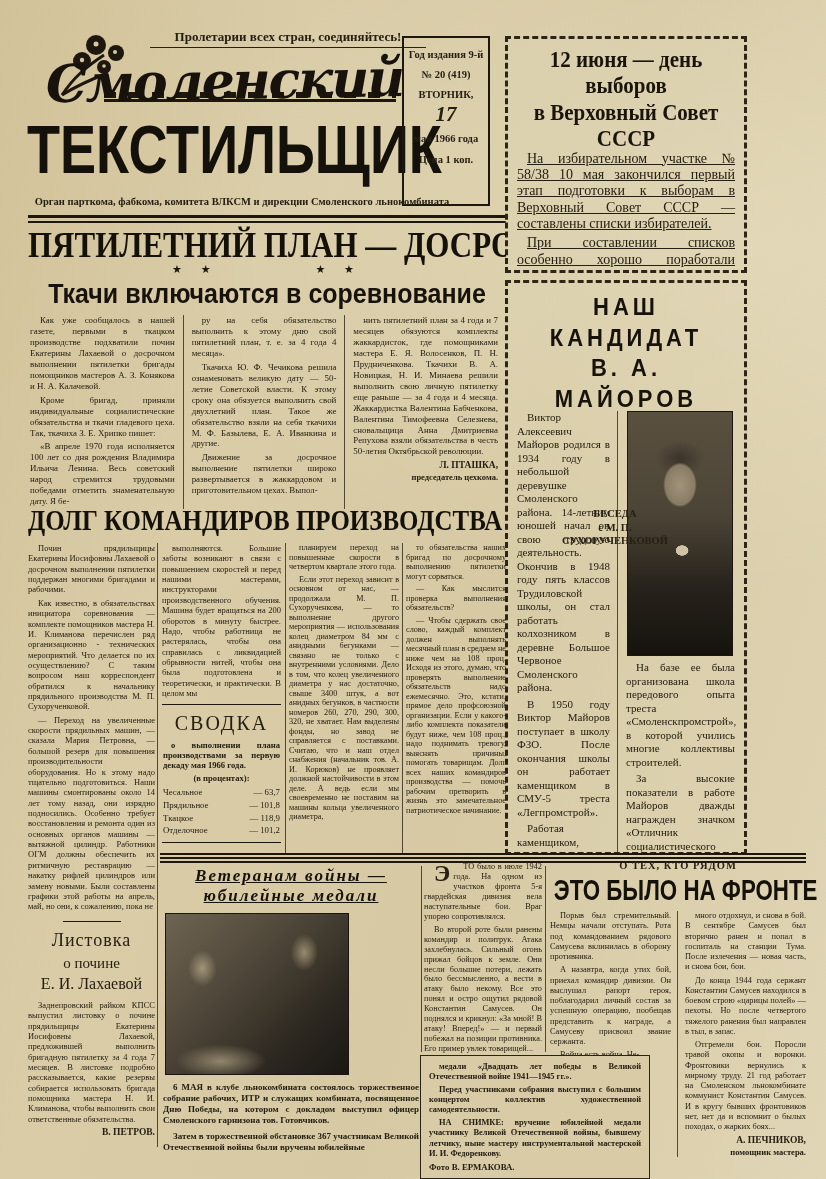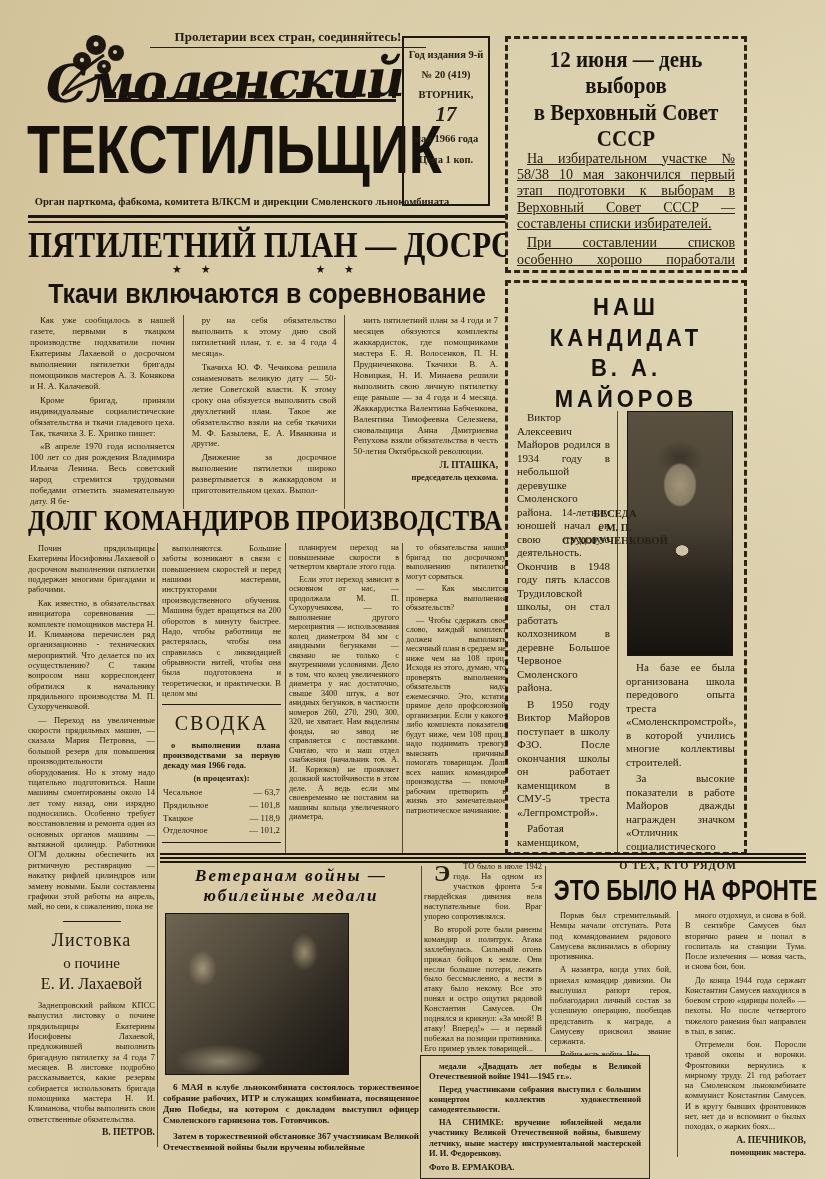--- a/index.html
+++ b/index.html
@@ -85,21 +85,21 @@
   .sv-row{display:flex;justify-content:space-between;font-size:8.8px;line-height:1.45;}
   
   .listo-div{width:58px;height:1.5px;background:#1d1710;margin:9px auto 8px;}
   .l-title1{text-align:center;font-size:18px;letter-spacing:1px;}
   .l-title2{text-align:center;font-size:15px;margin:2px 0;}
   .l-title3{text-align:center;font-size:16px;margin-bottom:6px;}
   
   .thick-rule{left:160px;top:853px;width:646px;height:10px;
     background:repeating-linear-gradient(180deg,#1d1710 0 2px,rgba(0,0,0,0) 2px 4px);}
   .vets{left:163px;top:866px;width:256px;}
-  .v-title{font-style:italic;font-weight:bold;font-size:17px;letter-spacing:2px;text-align:center;line-height:1.2;color:#17120b;}
+  .v-title{font-style:italic;font-weight:bold;font-size:17px;letter-spacing:2px;text-align:center;line-height:1.2;color:#17120b;text-decoration:underline;}
   .v-photo{width:182px;height:160px;border:1px solid #1b150d;margin:6px 0 7px 2px;
     background:
       radial-gradient(ellipse 24px 30px at 20% 34%, #a29577 0%, rgba(0,0,0,0) 60%),
       radial-gradient(ellipse 24px 32px at 76% 24%, #988b6e 0%, rgba(0,0,0,0) 58%),
       radial-gradient(ellipse 70px 26px at 30% 92%, #90856c 0%, rgba(0,0,0,0) 65%),
       linear-gradient(135deg,#6e6452 0%,#50483a 38%,#2e2921 72%,#1a1712 100%);}
   .v-cap{font-weight:bold;font-size:9px;line-height:1.22;}
   .v-cap .para{margin-bottom:5px;}
   .fcol0{left:424px;top:862px;width:118px;height:212px;font-size:8.3px;line-height:1.2;overflow:hidden;}
   .dcap{float:left;font-weight:bold;font-size:24px;line-height:.85;margin:1px 3px 0 0;}

